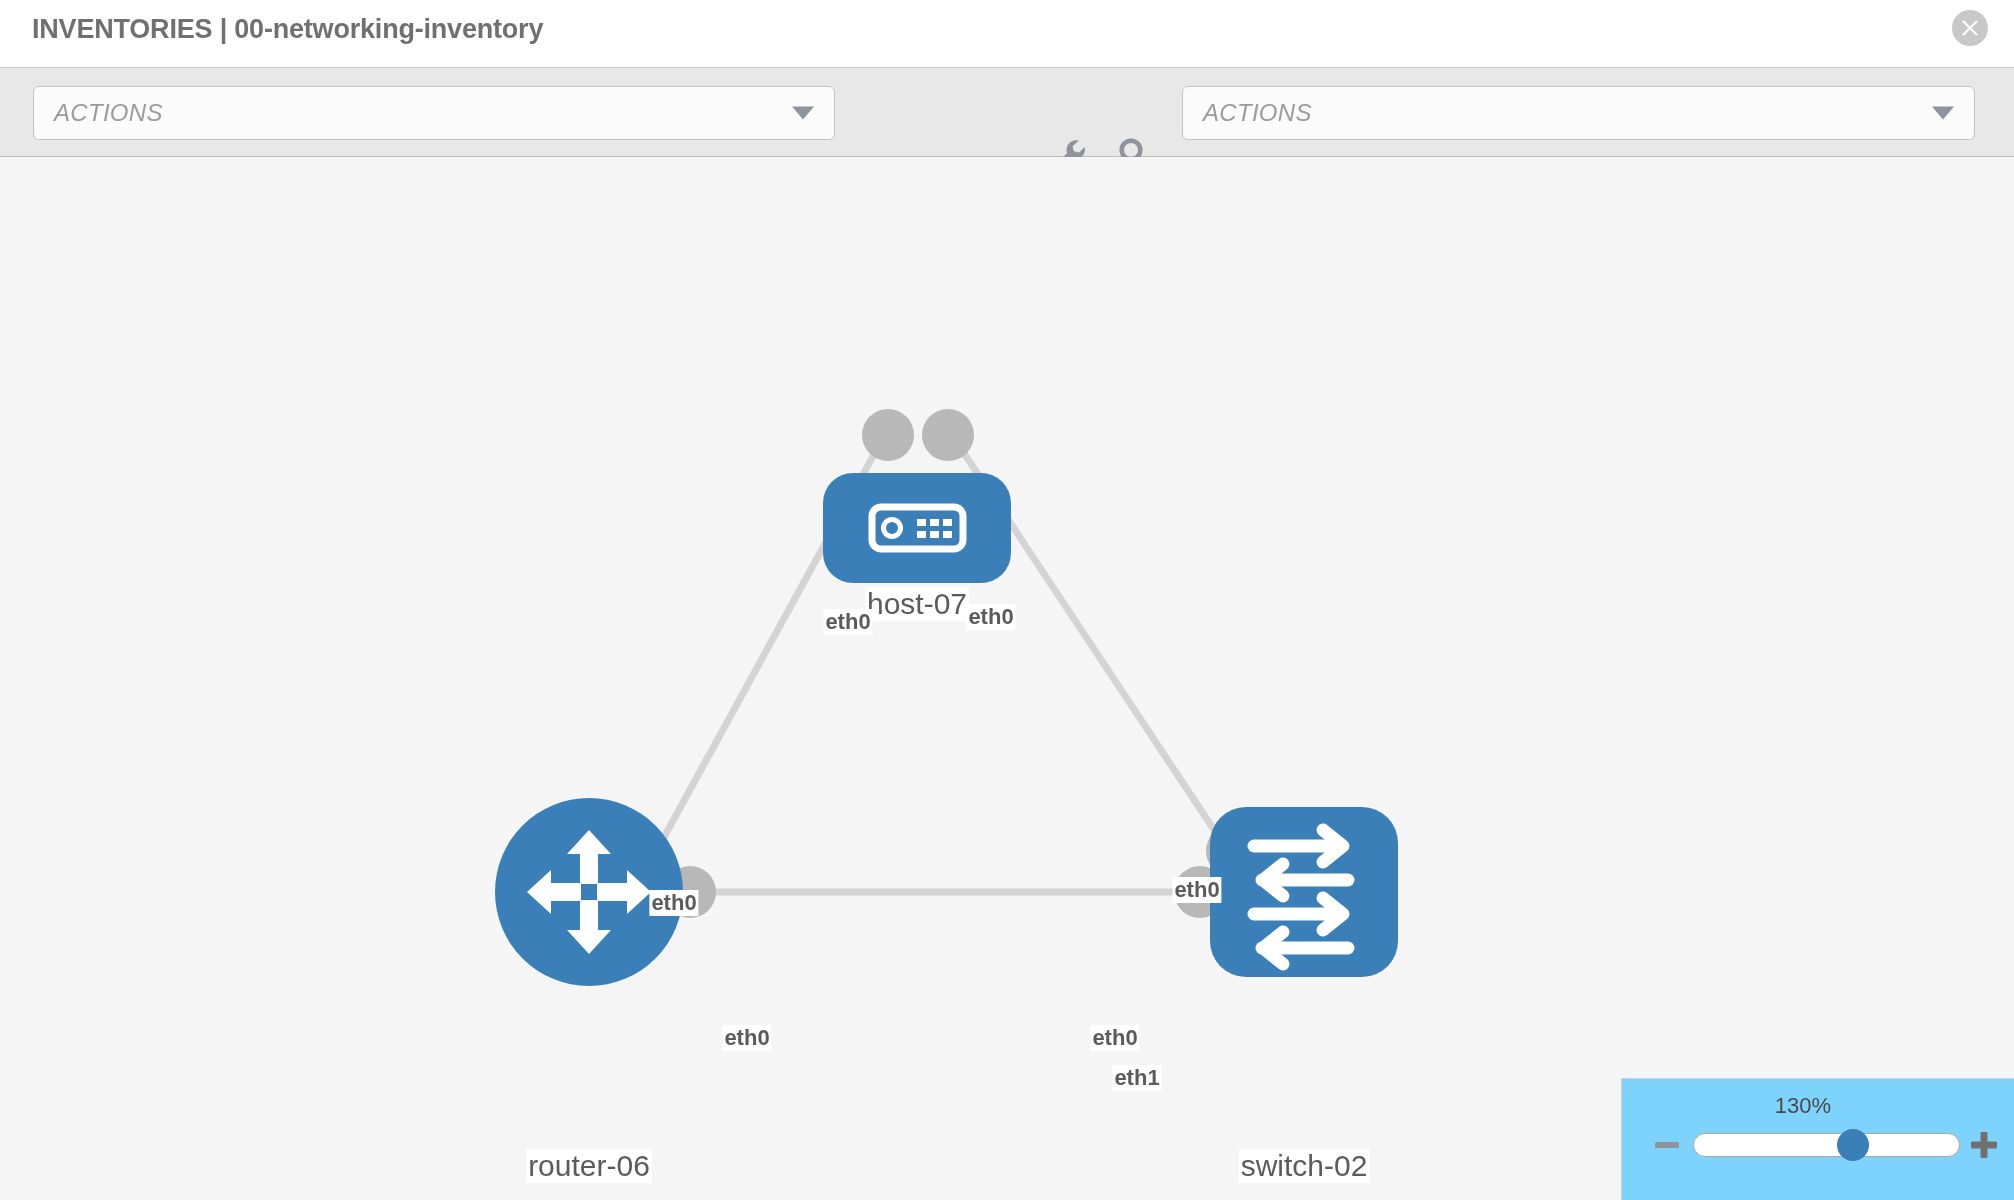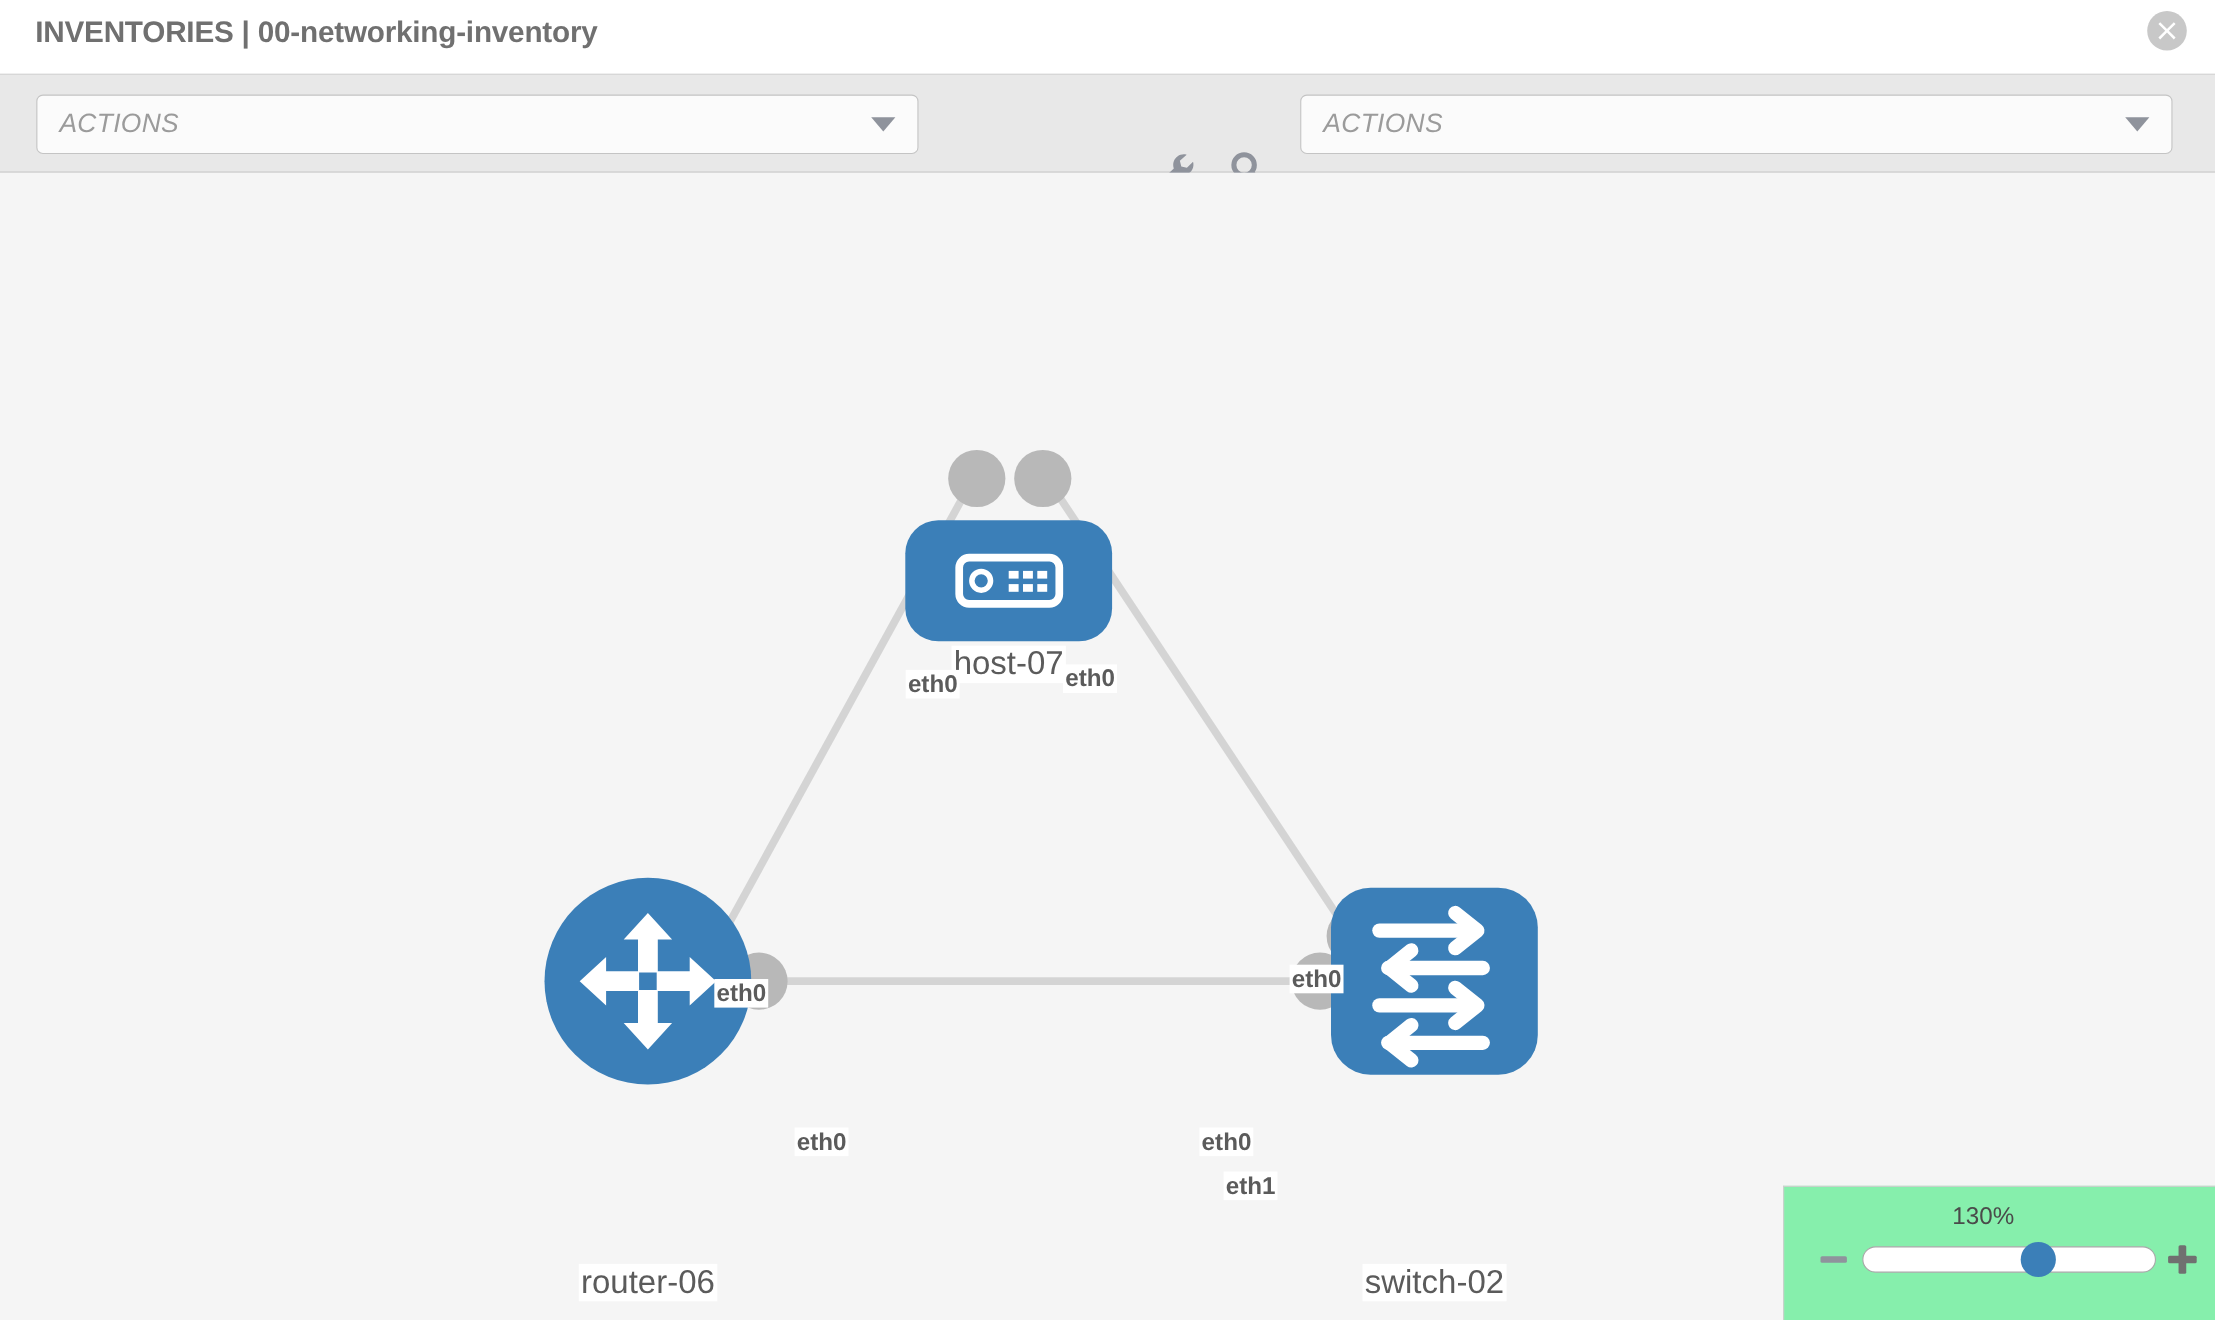--- a/index.html
+++ b/index.html
@@ -115,21 +115,21 @@
     padding: 0 2px;
   }
   .label-node { font-size: 30px; }
   .label-port { font-size: 22px; font-weight: bold; }
 
   
   .zoom-panel {
     position: absolute;
     left: 1621px; top: 1078px;
     width: 393px; height: 122px;
-    background: #86efac;
+    background: #7dd3fc;
     border: 1px solid #cfcfcf;
     border-right: none;
     border-bottom: none;
     box-sizing: border-box;
   }
   .zoom-pct {
     position: absolute;
     left: 0; right: 0; top: 14px;
     text-align: center;
     font-size: 22px;

